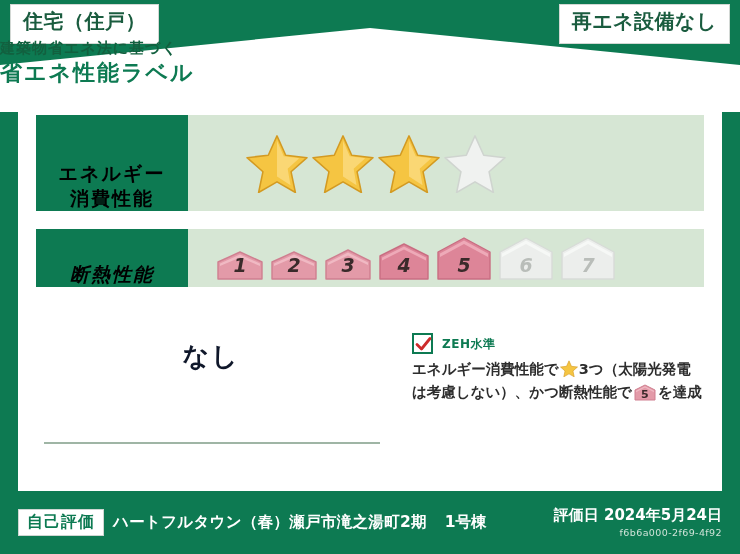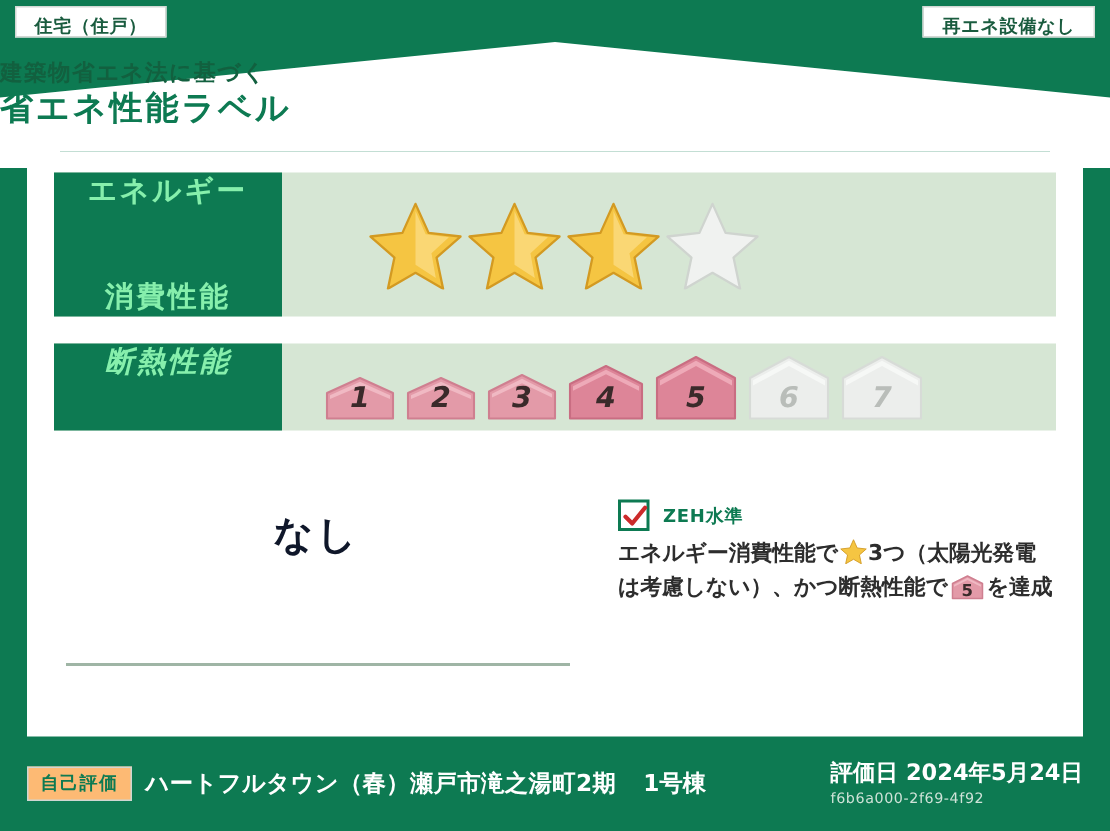--- a/index.html
+++ b/index.html
@@ -32,23 +32,23 @@
     background: #ffffff;
     clip-path: polygon(0 112px, 0 65px, 370px 28px, 740px 65px, 740px 112px, 700px 112px, 700px 101px, 40px 101px, 40px 112px);
   }
   .tag-box {
     position: absolute;
     top: 4px;
     background: #ffffff;
     border: 1px solid #d2d8d4;
     color: #1a5c3f;
     font-weight: bold;
-    font-size: 12px;
+    font-size: 20px;
     letter-spacing: 0.5px;
-    padding: 6px 12px 1px 12px;
+    padding: 6px 12px 12px 12px;
     line-height: 1;
     white-space: nowrap;
   }
   .tag-left { left: 10px; }
   .tag-right { right: 10px; }
 
   .title-wrap {
     position: absolute;
     left: 0; top: 40px;
     width: 740px;
@@ -91,25 +91,25 @@
     align-items: stretch;
     background: #d6e6d4;
   }
   .row-energy { top: 14px; height: 96px; }
   .row-insul  { top: 128px; height: 58px; font-style: italic; }
 
   .perf-key {
     width: 152px;
     flex: 0 0 152px;
     background: #0d7a52;
-    color: #86efac;
+    color: #000000;
     display: flex;
     flex-direction: column;
     align-items: center;
-    justify-content: space-between;
+    justify-content: flex-end;
     font-weight: bold;
     letter-spacing: 2px;
     line-height: 1.32;
     font-size: 19px;
     box-sizing: border-box;
   }
   .perf-val {
     flex: 1 1 auto;
     display: flex;
     align-items: center;
@@ -260,24 +260,24 @@
     bottom: 0;
     width: 740px;
     height: 63px;
     display: flex;
     align-items: center;
     padding: 0 18px;
     box-sizing: border-box;
     color: #ffffff;
   }
   .self-eval {
-    background: #fdba74;
+    background: #ffffff;
     color: #0d7a52;
     font-weight: bold;
-    font-size: 12px;
+    font-size: 16px;
     letter-spacing: 1px;
     padding: 4px 8px 5px 8px;
     line-height: 1;
     border: 1px solid #cfd6d2;
     white-space: nowrap;
     flex: 0 0 auto;
   }
   .prop-name {
     font-size: 15.5px;
     font-weight: bold;
@@ -286,21 +286,21 @@
     white-space: nowrap;
   }
   .prop-unit {
     font-size: 15.5px;
     font-weight: bold;
     margin-left: 18px;
     white-space: nowrap;
   }
   .footer-spacer { flex: 1 1 auto; }
   .footer-right {
-    text-align: left;
+    text-align: right;
     flex: 0 0 auto;
     line-height: 1.15;
   }
   .eval-date {
     font-size: 15px;
     font-weight: bold;
     white-space: nowrap;
   }
   .doc-id {
     font-size: 9.5px;

